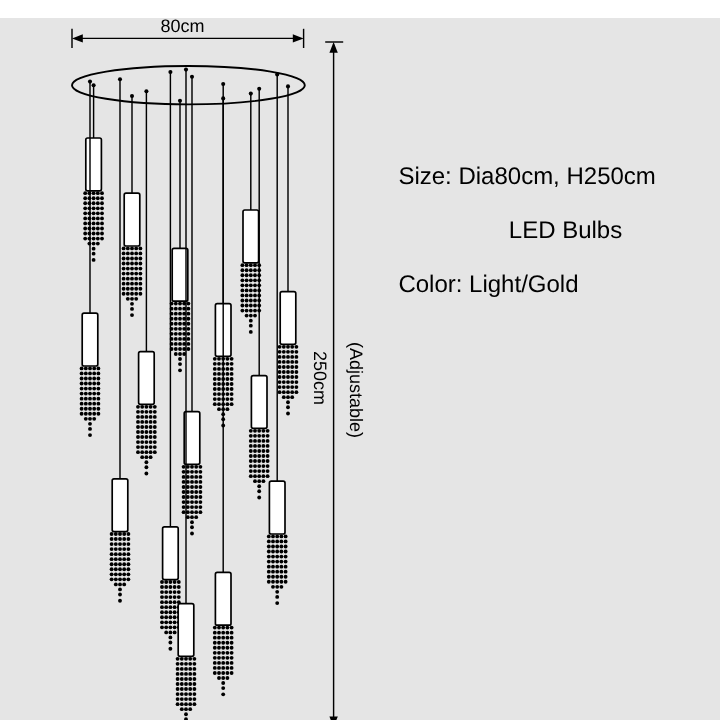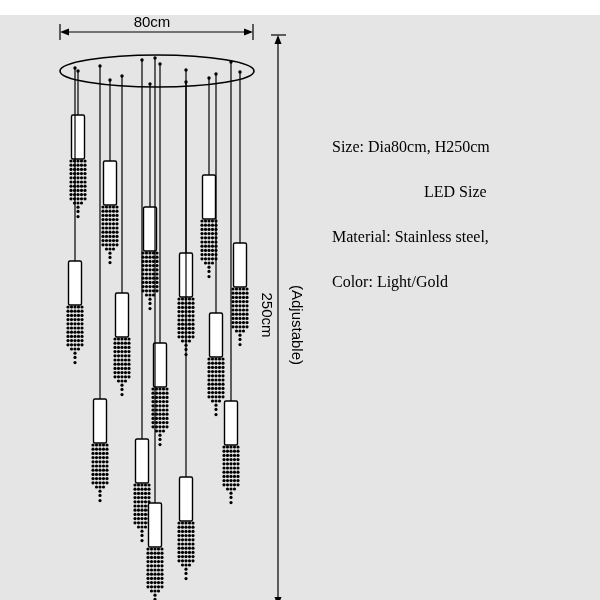--- a/index.html
+++ b/index.html
@@ -3,21 +3,21 @@
 <meta charset="utf-8">
 <style>
   * { margin:0; padding:0; box-sizing:border-box; }
   html,body { width:600px; height:600px; background:#ffffff; }
   body { font-family:"Liberation Sans", sans-serif; position:relative; overflow:hidden; color:#000; }
   .canvas { position:absolute; left:0; top:15px; width:600px; height:600px; background:#e5e5e5; }
   #diagram { position:absolute; left:0; top:0; }
   #diagram line { stroke:#000; stroke-width:1.2; }
   #diagram path.arrow { fill:#000; stroke:none; }
   svg text { font-family:"Liberation Sans", sans-serif; font-size:15px; fill:#000; }
-  .specs { position:absolute; left:332px; top:118px; width:268px; font-size:16px; line-height:28px;font-family:Liberation Serif, serif; }
+  .specs { position:absolute; left:332px; top:118px; width:268px; font-size:20px; line-height:28px; }
   .spec { margin-bottom:17px; }
   .ind-led { padding-left:92px; }
   .ind-k9  { padding-left:76px; }
   .ind-adj { padding-left:133px; }
 </style>
 </head>
 <body>
 
 <div class="canvas">
 
@@ -991,22 +991,21 @@
       <text x="262" y="300" text-anchor="middle" transform="rotate(90 262 300)">250cm</text>
       <text x="292" y="310" text-anchor="middle" transform="rotate(90 292 310)">(Adjustable)</text>
     </g>
   </svg>
 
   <div class="specs">
     <div class="spec">
       <div class="line">Size: Dia80cm, H250cm</div>
     </div>
     <div class="spec">
-      <div class="line ind-led">LED Size</div>
+      <div class="line ind-led">LED Bulbs</div>
     </div>
     <div class="spec">
-      <div class="line">Material: Stainless steel,</div>
     </div>
     <div class="spec">
       <div class="line">Color: Light/Gold</div>
     </div>
   </div>
 </div>
 
 </body></html>

